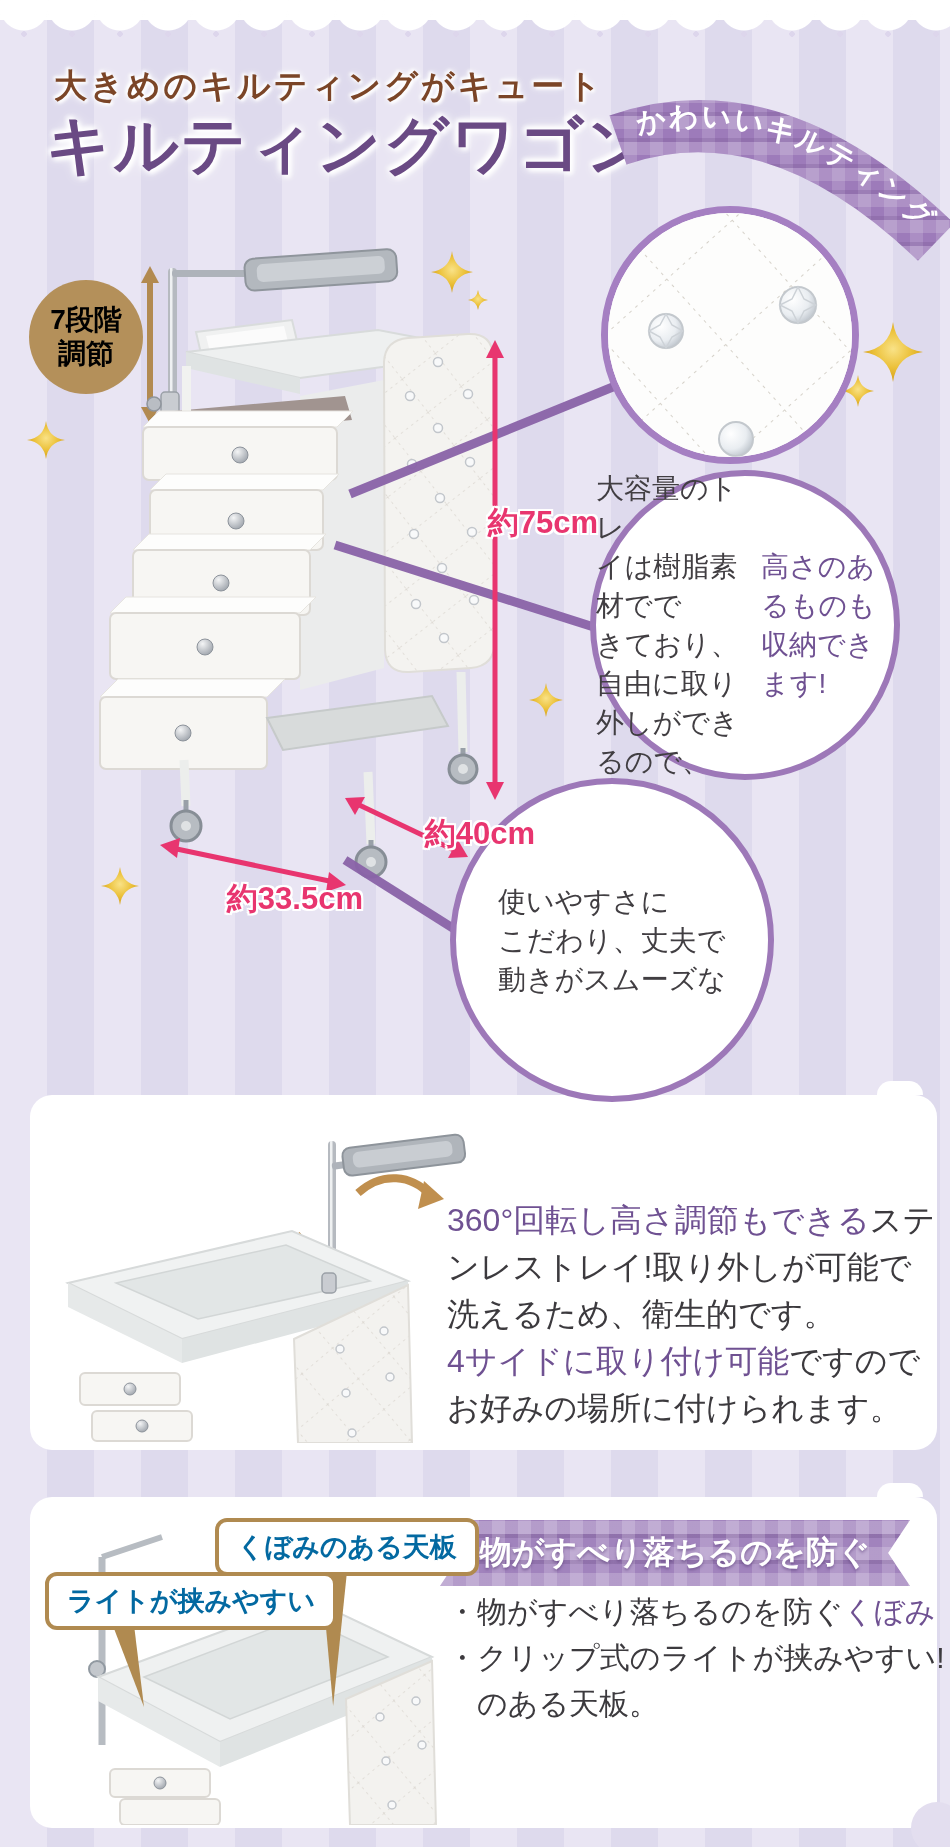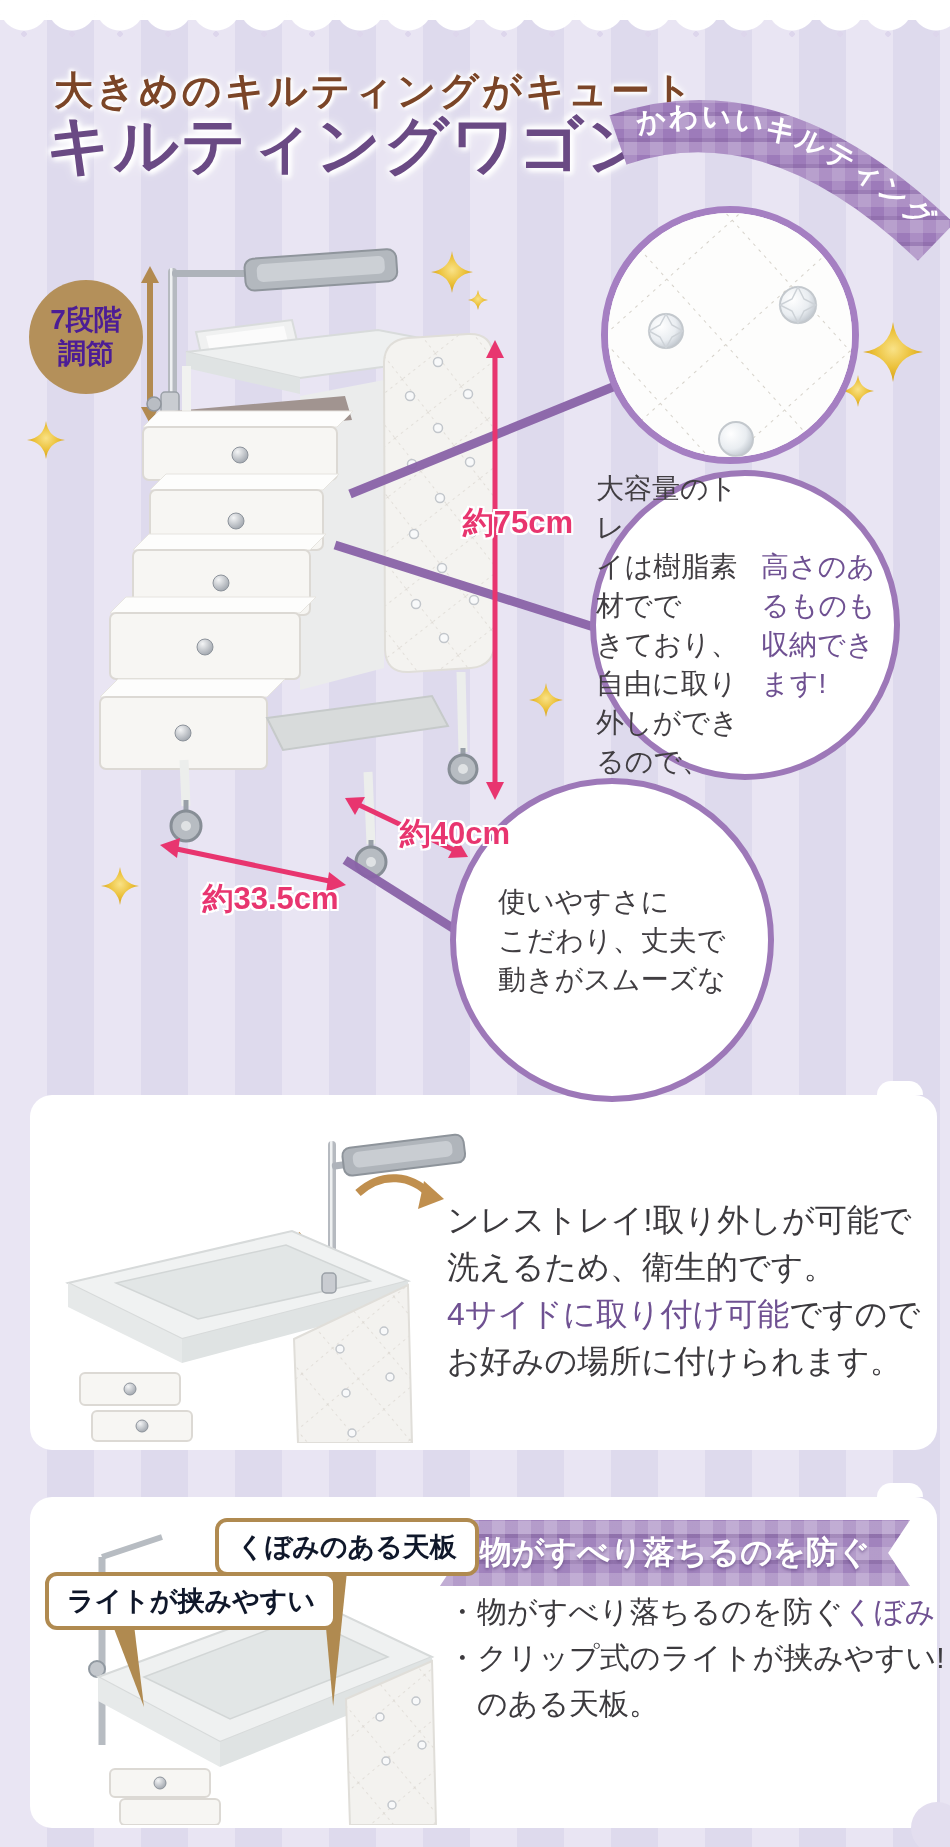--- a/index.html
+++ b/index.html
@@ -10,40 +10,40 @@
   .lace{position:absolute;top:0;left:0;width:950px;height:64px;z-index:5;}
   .lace .bar{position:absolute;top:0;left:0;right:0;height:20px;background:#ffffff;}
   .lace .scallops{position:absolute;top:0;left:0;right:0;height:64px;
     background-image:
       radial-gradient(circle at 24px 34px, #ddd6ec 0 2.5px, rgba(0,0,0,0) 3px),
       radial-gradient(circle at 50% 6px, #ffffff 0 24px, rgba(0,0,0,0) 25px),
       radial-gradient(circle at 50% 2px, #ffffff 0 14px, rgba(0,0,0,0) 15px);
     background-size:48px 64px,48px 64px,24px 54px;
     background-position:0 0,0 0,12px 0;background-repeat:repeat-x;}
   
-  .subtitle{position:absolute;left:54px;top:64px;font-size:39px;font-weight:700;letter-spacing:3px;
+  .subtitle{position:absolute;left:54px;top:64px;font-size:33px;font-weight:700;letter-spacing:3px;
     color:#7b4527;z-index:6;
     text-shadow:0 0 6px #fff,0 0 10px #fff,2px 2px 3px #fff,-2px -2px 3px #fff;}
   .title{position:absolute;left:46px;top:102px;font-size:64px;font-weight:700;letter-spacing:2px;
     font-family:"DejaVu Serif",serif;color:#6a4a84;z-index:6;
     text-shadow:0 0 8px #fff,0 0 14px #fff,3px 3px 4px #fff,-3px -3px 4px #fff;}
   
   .ribbon-svg{position:absolute;left:598px;top:90px;z-index:6;}
   .ribbon-svg text{font-family:"Liberation Sans",sans-serif;font-weight:700;fill:#ffffff;}
   
   .photo-circle{position:absolute;left:601px;top:206px;width:258px;height:258px;box-sizing:border-box;
     border:7px solid #a57fc2;border-radius:50%;background:#ffffff;overflow:hidden;z-index:4;}
   
   .hero-svg{position:absolute;left:0;top:180px;z-index:1;}
   
   .badge7{position:absolute;left:29px;top:280px;width:114px;height:114px;border-radius:50%;
-    background:#b4905a;color:#4c1d95;display:flex;flex-direction:column;align-items:center;justify-content:center;
+    background:#b4905a;color:#000000;display:flex;flex-direction:column;align-items:center;justify-content:center;
     font-size:28px;font-weight:700;line-height:34px;z-index:3;}
   
-  .dim{position:absolute;font-size:31px;font-weight:700;color:#e8356f;text-align:center;z-index:4;white-space:nowrap;
+  .dim{position:absolute;font-size:31px;font-weight:700;color:#e8356f;text-align:right;z-index:4;white-space:nowrap;
     text-shadow:-2px -2px 0 #fff,2px -2px 0 #fff,-2px 2px 0 #fff,2px 2px 0 #fff,-2px 0 0 #fff,2px 0 0 #fff,0 -2px 0 #fff,0 2px 0 #fff;}
   .dim-height{left:438px;top:502px;width:160px;}
   .dim-depth{left:375px;top:813px;width:160px;}
   .dim-width{left:178px;top:878px;width:185px;}
   
   .bubble{position:absolute;box-sizing:border-box;background:#ffffff;border:6px solid #9d78b8;border-radius:50%;
     display:flex;align-items:center;justify-content:center;z-index:3;}
   .bubble span{display:block;white-space:pre-line;font-size:28px;line-height:39px;}
   .bubble .tx-dark{color:#413e42;}
   .bubble .tx-purple{color:#6f5192;}
@@ -69,21 +69,21 @@
   .banner1{top:21px;}
   .banner2{top:23px;font-size:32px;}
   .card-body{position:absolute;left:417px;top:102px;z-index:2;}
   .body-line{font-size:32px;line-height:47px;color:#3c3a3e;white-space:nowrap;}
   .seg-purple{color:#6f5192;}
   .bullets{position:absolute;left:417px;top:92px;}
   .bullet-line{font-size:30px;line-height:46px;color:#3c3a3e;white-space:nowrap;}
   .bullet-indent{padding-left:30px;}
   
   .callout{position:absolute;box-sizing:border-box;background:#ffffff;border:4px solid #b08a50;border-radius:12px;
-    color:#0f172a;font-size:27px;font-weight:700;padding:7px 18px;white-space:nowrap;z-index:4;}
+    color:#0369a1;font-size:27px;font-weight:700;padding:7px 18px;white-space:nowrap;z-index:4;}
   .callout-top{left:185px;top:21px;}
   .callout-light{left:15px;top:75px;}
   .leader-tri{position:absolute;background:#b08a50;z-index:3;}
   .tri1{left:282px;top:64px;width:44px;height:145px;clip-path:polygon(18% 0,82% 0,48% 100%);}
   .tri2{left:74px;top:118px;width:40px;height:92px;clip-path:polygon(12% 0,72% 0,100% 100%);}
   .card-illus{position:absolute;z-index:1;}
 </style>
 </head>
 <body>
 
@@ -331,20 +331,23 @@
       </g>
       <rect x="40" y="250" width="100" height="32" rx="5" fill="#f7f6f3" stroke="#dcd9d4" stroke-width="2"></rect>
       <circle cx="90" cy="266" r="6" fill="url(#knobA)" stroke="#8d939b"></circle>
       <rect x="52" y="288" width="100" height="30" rx="5" fill="#f7f6f3" stroke="#dcd9d4" stroke-width="2"></rect>
       <circle cx="102" cy="303" r="6" fill="url(#knobA)" stroke="#8d939b"></circle>
       <rect x="282" y="150" width="14" height="20" rx="4" fill="#c9ccd1" stroke="#9aa0a7" stroke-width="1.5"></rect>
     </svg>
 
 
     <div class="card-body">
+      <div class="body-line">
+        <span class="seg-purple">360°回転し高さ調節もできる</span><span>ステ</span>
+      </div>
       <div class="body-line">
         <span class="seg-purple"></span><span>ンレストレイ!取り外しが可能で</span>
       </div>
       <div class="body-line">
         <span class="seg-purple"></span><span>洗えるため、衛生的です。</span>
       </div>
       <div class="body-line">
         <span class="seg-purple">4サイドに取り付け可能</span><span>ですので</span>
       </div>
       <div class="body-line">

